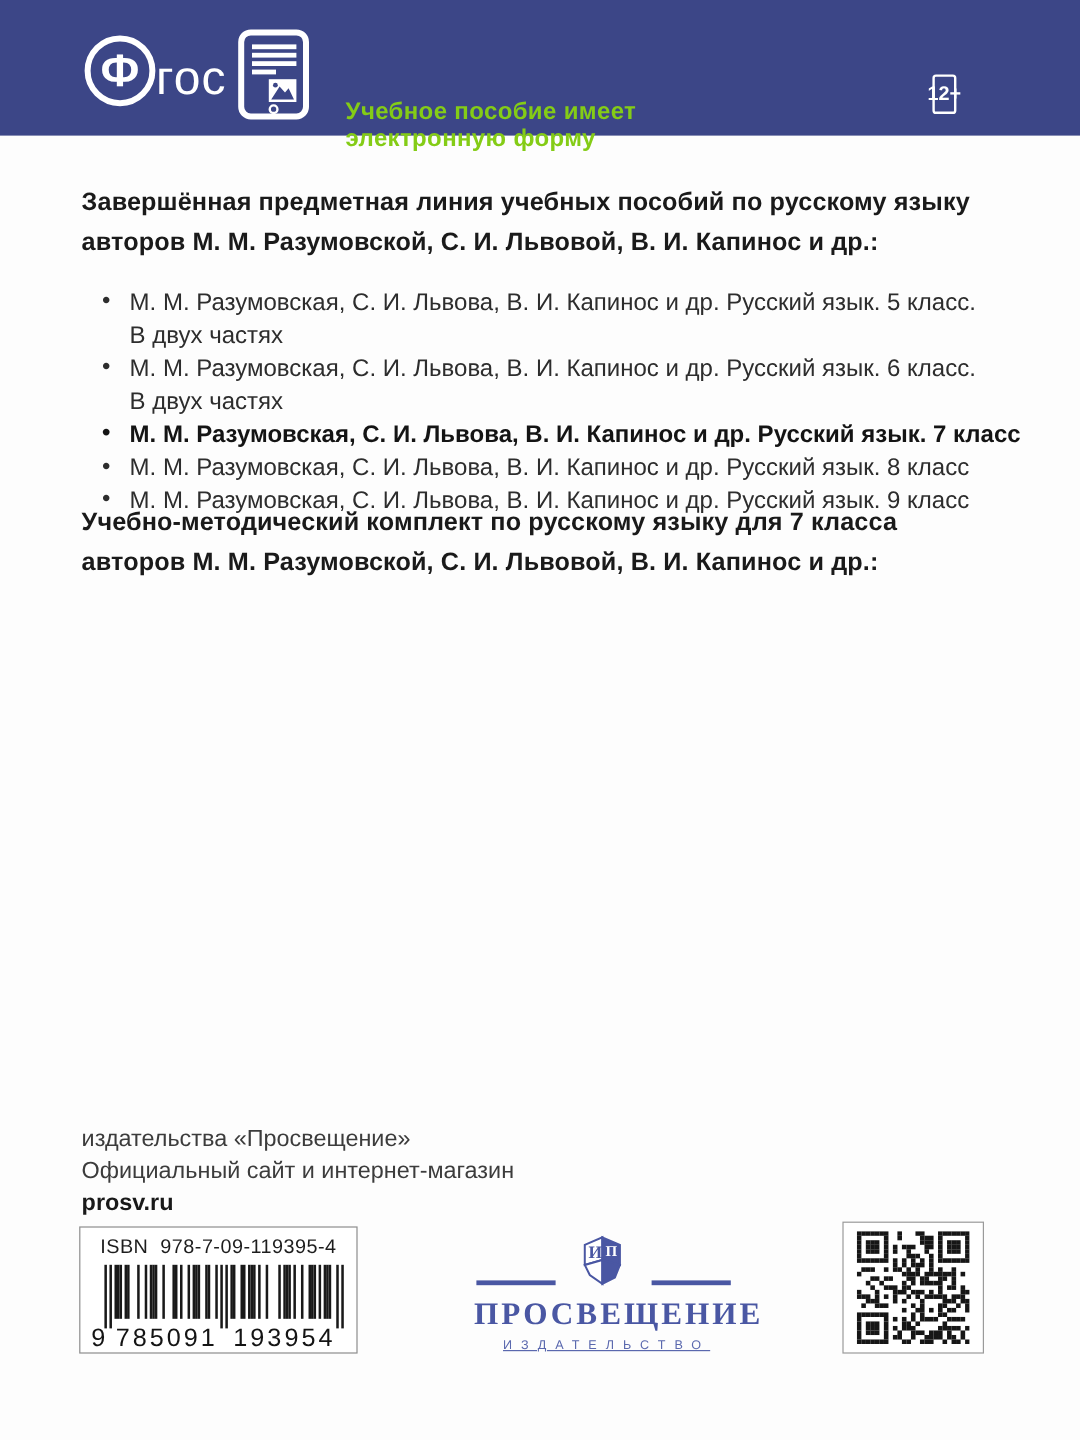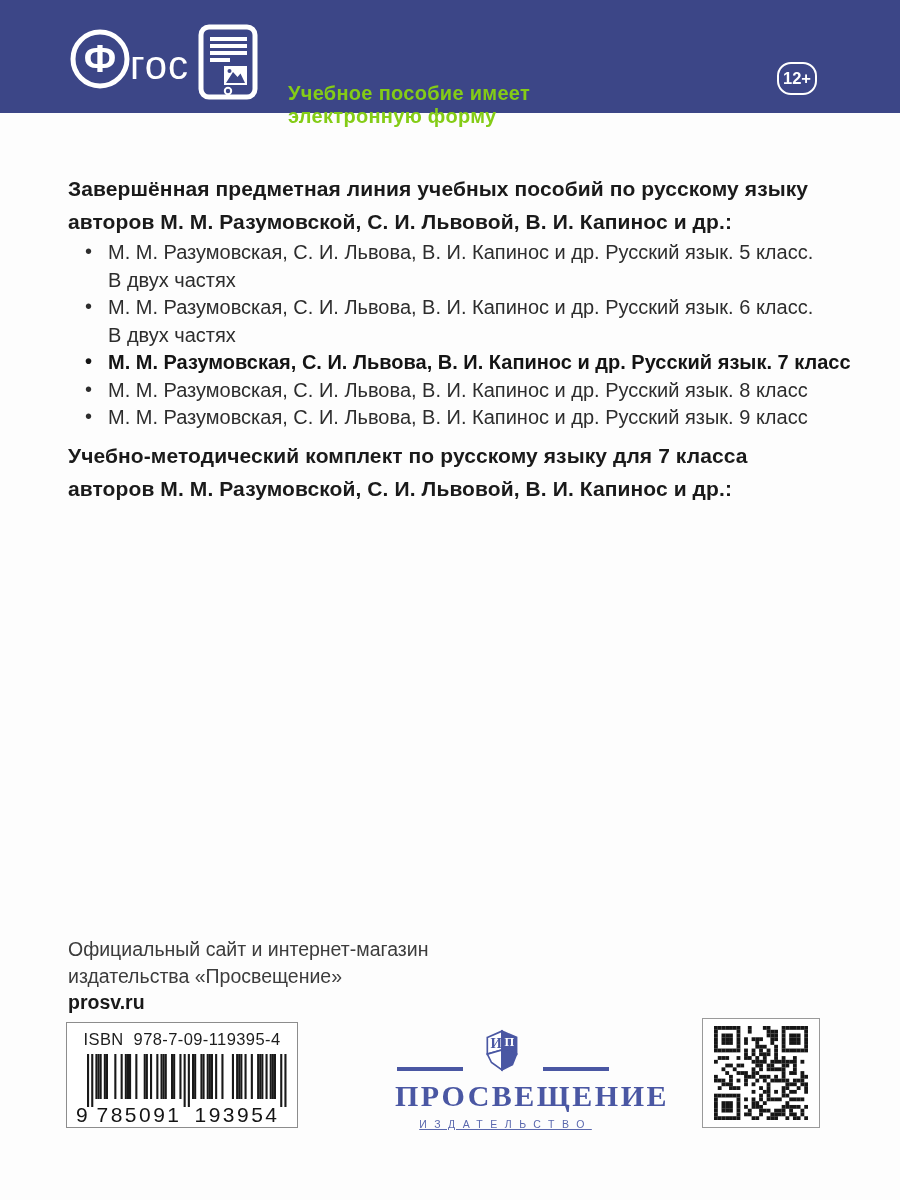--- a/index.html
+++ b/index.html
@@ -17,30 +17,30 @@
   
   .topbar{position:absolute;left:0;top:0;width:900px;height:113px;background:var(--band);}
   .fgos{position:absolute;left:64px;top:18px;display:flex;align-items:center;height:80px;}
   .fgos-label{color:#fff;font-weight:normal;font-size:40px;letter-spacing:1px;margin-left:-10px;transform:translateY(7px);}
   .tablet{position:absolute;left:198px;top:24px;}
   .note{
     position:absolute;left:288px;top:62px;color:#84cc16;font-weight:bold;
     font-size:20px;line-height:23px;white-space:pre-line;letter-spacing:.3px;margin-top:20px;
   }
   .age{
-    position:absolute;left:777px;top:62px;width:40px;height:33px;
-    border:2.5px solid #fff;border-radius:14px;box-sizing:border-box;
+    position:absolute;left:777px;top:62px;width:20px;height:33px;
+    border:2.5px solid #fff;border-radius:3px;box-sizing:border-box;
     display:flex;align-items:center;justify-content:center;
     color:#fff;font-weight:bold;font-size:16.5px;letter-spacing:0;
   }
   
   .h{
     position:absolute;left:68px;width:780px;
     font-size:21px;font-weight:bold;color:var(--text-dark);
-    line-height:33px;white-space:pre-line;letter-spacing:.1px;margin-top:20px;
+    line-height:33px;white-space:pre-line;letter-spacing:.1px;
   }
   #series-heading{top:152px;}
   #umk-heading{top:419px;}
   .blist{
     position:absolute;left:68px;width:790px;margin:15px;padding:0;list-style:none;
     font-size:20px;color:var(--text-body);line-height:27.5px;
   }
   #series-list{top:224px;}
   #umk-list{top:483px;}
   .blist li{position:relative;padding-left:25px;white-space:pre-line;}
@@ -54,21 +54,21 @@
     position:absolute;left:66px;top:1022px;width:232px;height:106px;
     background:#fff;border:1.5px solid #8d8d8d;box-sizing:border-box;text-align:center;
   }
   #isbn-label{margin-top:7px;font-size:16.5px;color:#1d1d1d;white-space:pre;letter-spacing:.4px;}
   #barcode-svg{display:block;margin:3px auto 0;}
   
   #publisher{position:absolute;left:395px;top:1028px;width:216px;text-align:center;color:var(--logo-blue);}
   .rule{position:absolute;top:39px;width:66px;height:4px;background:var(--logo-blue);}
   .rule.left{left:2px;}
   .rule.right{right:2px;}
-  .pubname{font-family:"Liberation Serif",serif;font-weight:bold;font-size:30px;letter-spacing:2.5px;margin-top:1px;}
+  .pubname{font-family:"Liberation Serif",serif;font-weight:bold;font-size:26px;letter-spacing:2.5px;margin-top:1px;}
   .pubsub{font-size:10.5px;letter-spacing:7.5px;margin-top:5px;color:#5a68ae;padding-left:5px;text-decoration:underline;}
   
   #qr-box{
     position:absolute;left:702px;top:1018px;width:118px;height:110px;
     background:#fff;border:1.5px solid #9a9a9a;box-sizing:border-box;
     display:flex;align-items:center;justify-content:center;
   }
 </style>
 </head>
 <body>
@@ -114,22 +114,22 @@
     <li class="bold"><span>М. М. Разумовская, С. И. Львова, В. И. Капинос и др. Русский язык. 7 класс</span></li>
     <li><span>М. М. Разумовская, С. И. Львова, В. И. Капинос и др. Русский язык. 8 класс</span></li>
     <li><span>М. М. Разумовская, С. И. Львова, В. И. Капинос и др. Русский язык. 9 класс</span></li>
   </ul>
 
   <div class="h" id="umk-heading">Учебно-методический комплект по русскому языку для 7 класса
 авторов М. М. Разумовской, С. И. Львовой, В. И. Капинос и др.:</div>
 
 
   <div id="footer">
+    <div>издательства «Просвещение»</div>
     <div>Официальный сайт и интернет-магазин</div>
-    <div>издательства «Просвещение»</div>
     <div class="site">prosv.ru</div>
   </div>
 
   <div id="isbn-box">
     <div id="isbn-label">ISBN  978-7-09-119395-4</div>
     <svg id="barcode-svg" width="218" height="74" viewBox="0 0 218 74">
         <rect x="14.00" y="2" width="2.1" height="53" fill="#191919"></rect>
         <rect x="18.20" y="2" width="2.1" height="53" fill="#191919"></rect>
         <rect x="22.40" y="2" width="2.1" height="45" fill="#191919"></rect>
         <rect x="24.50" y="2" width="2.1" height="45" fill="#191919"></rect>

